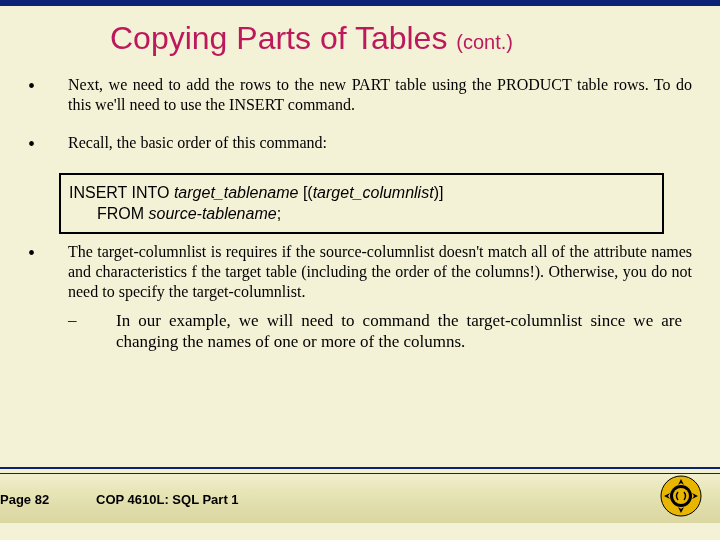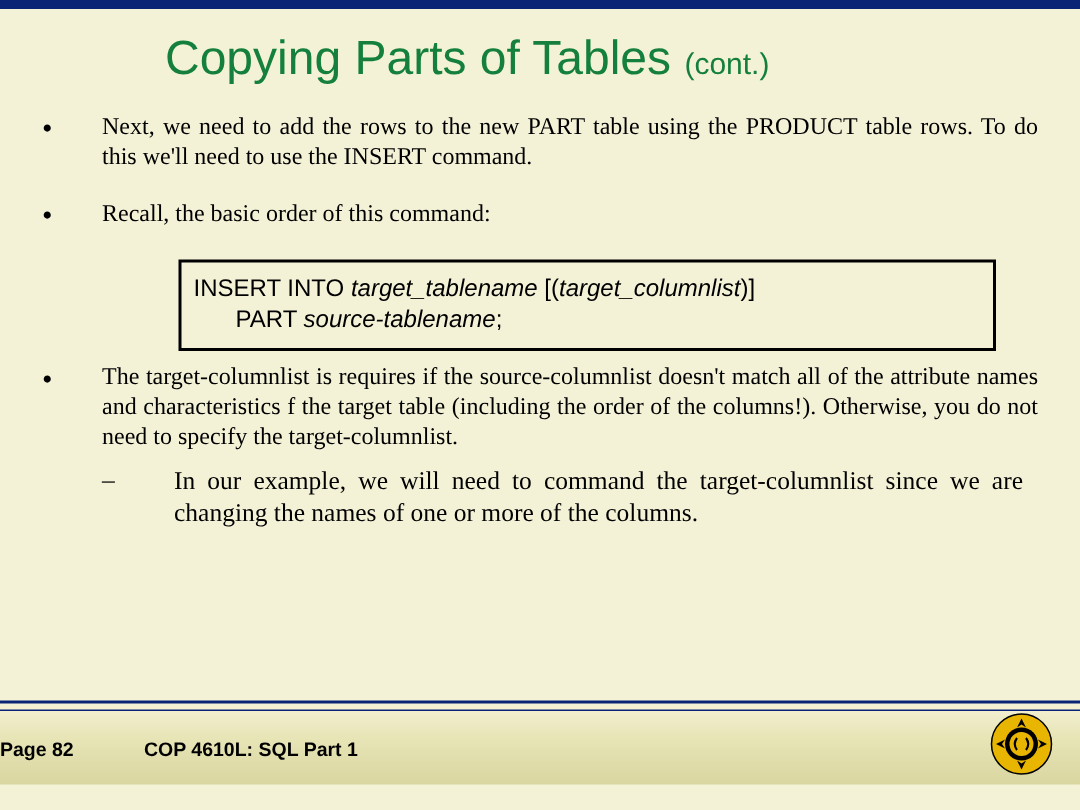--- a/index.html
+++ b/index.html
@@ -16,21 +16,21 @@
   }
   .topbar {
     height: 6px;
     background: #0a2475;
     width: 100%;
   }
   .title {
     font-family: Arial, Helvetica, sans-serif;
     font-size: 32px;
     margin: 14px 0 18px 110px;
-    color: #15803d;
+    color: #be185d;
   }
   .title .cont {
     font-size: 20px;
   }
   .content {
     padding: 0 28px 0 28px;
   }
   .bullet-row {
     display: flex;
     align-items: flex-start;
@@ -44,21 +44,21 @@
     text-align: left;
   }
   .bullet-text {
     flex: 1;
     font-size: 16px;
     line-height: 1.25;
     text-align: justify;
   }
   .syntax-box {
     border: 2px solid #000;
-    margin-left: 91px;
+    margin-left: 31px;
     margin-right: 28px;
     margin-bottom: 8px;
     padding: 6px 8px;
     background: #f4f2d6;
   }
   .syntax-line {
     font-family: Arial, Helvetica, sans-serif;
     font-size: 16px;
     margin: 3px 0;
     white-space: nowrap;
@@ -138,21 +138,21 @@
   <div class="bullet-row">
     <div class="bullet-mark">•</div>
     <div class="bullet-text">Recall, the basic order of this command:</div>
   </div>
 
   <div class="syntax-box">
     <div class="syntax-line">
       <span class="kw">INSERT INTO </span><span class="ital">target_tablename</span><span> [(</span><span class="ital">target_columnlist</span><span>)]</span>
     </div>
     <div class="syntax-line indent2">
-      <span class="kw">PART </span><span class="ital">source-tablename</span><span>;</span>
+      <span class="kw">FROM </span><span class="ital">source-tablename</span><span>;</span>
     </div>
   </div>
 
   <div class="bullet-row" style="margin-bottom:8px">
     <div class="bullet-mark">•</div>
     <div class="bullet-text">The target-columnlist is requires if the source-columnlist doesn't match all of the attribute names and characteristics f the target table (including the order of the columns!).  Otherwise, you do not need to specify the target-columnlist.</div>
   </div>
 
   <div class="sub-row">
     <div class="sub-mark">–</div>

